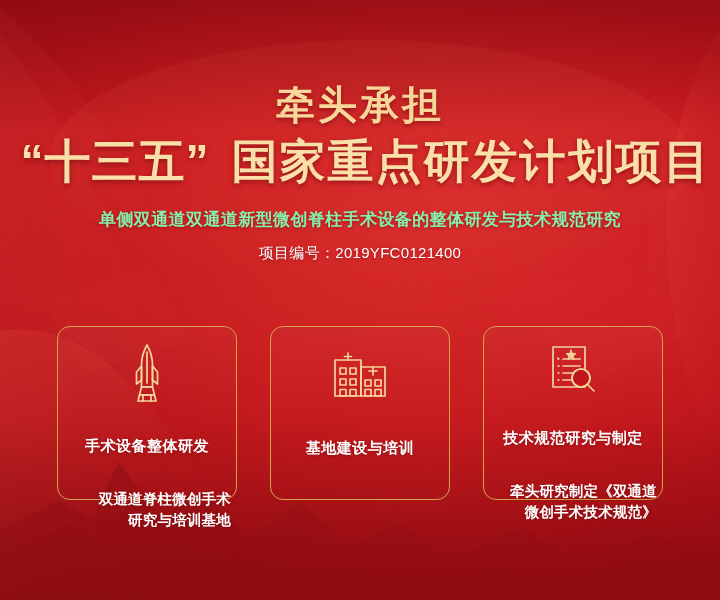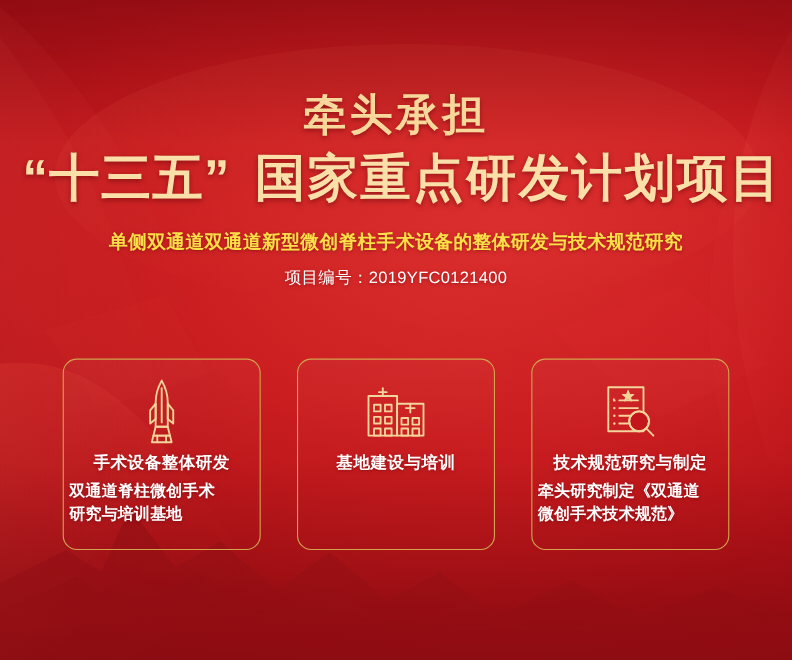--- a/index.html
+++ b/index.html
@@ -71,21 +71,21 @@
   }
   .title-2 .quoted { letter-spacing: 1px; }
   .title-2 .gap { display: inline-block; width: 22px; }
 
   .subtitle {
     margin-top: 20px;
     font-size: 17px;
     line-height: 24px;
     font-weight: bold;
     letter-spacing: 0.4px;
-    color: #fde047;
+    color: #86efac;
     text-shadow: 0 1px 3px rgba(100,6,10,0.5);
   }
   .project-no {
     margin-top: 11px;
     font-size: 15px;
     line-height: 20px;
     font-weight: normal;
     letter-spacing: 0.3px;
     color: #ffffff;
     text-shadow: 0 1px 3px rgba(100,6,10,0.5);
@@ -105,20 +105,21 @@
     position: relative;
     width: 180px;
     height: 174px;
     border: 1px solid #d2a44e;
     border-radius: 13px;
     box-sizing: border-box;
     display: flex;
     flex-direction: column;
     align-items: center;
     background: linear-gradient(180deg, rgba(255,255,255,0.030) 0%, rgba(255,255,255,0.0) 60%);
+    gap: 27px;
   }
   .card-icon {
     margin-top: 16px;
     height: 64px;
     display: flex;
     align-items: center;
     justify-content: center;
   }
   .card-title {
     margin-top: 4px;
@@ -129,21 +130,21 @@
     letter-spacing: 0.5px;
     text-shadow: 0 1px 3px rgba(100,6,10,0.5);
   }
   .card-desc {
     margin-top: 6px;
     width: 168px;
     font-size: 14.5px;
     line-height: 21px;
     font-weight: bold;
     color: #ffffff;
-    text-align: left;
+    text-align: right;
     letter-spacing: 0.2px;
     text-shadow: 0 1px 3px rgba(100,6,10,0.5);
   }
 </style>
 </head>
 <body>
 
 <div id="banner">
 
   <div class="bg-base"></div>

